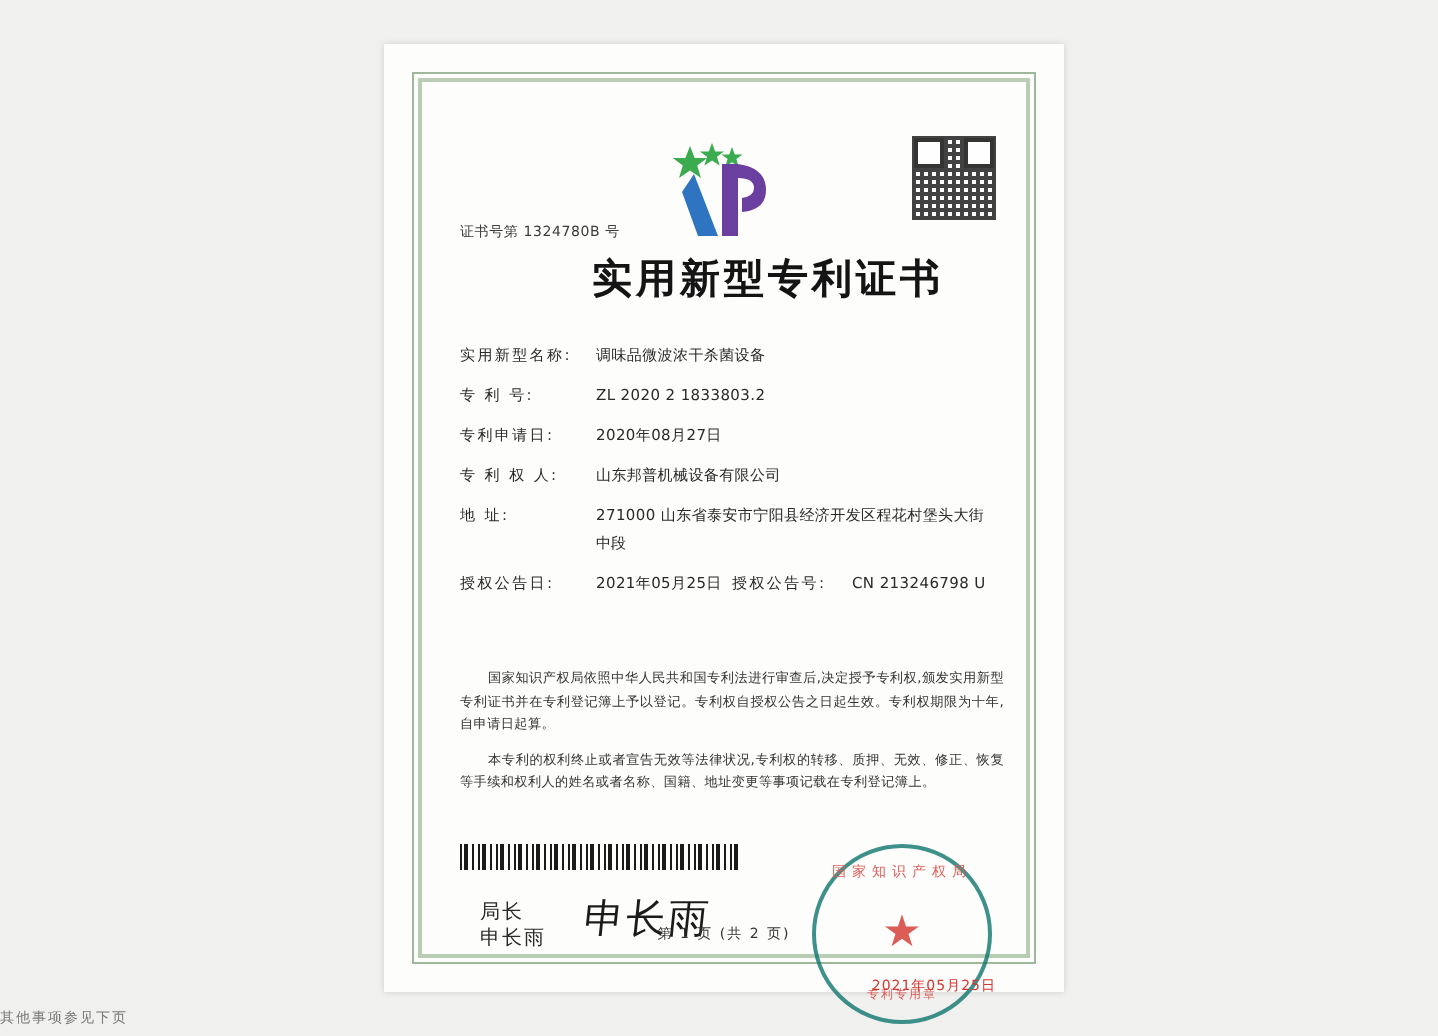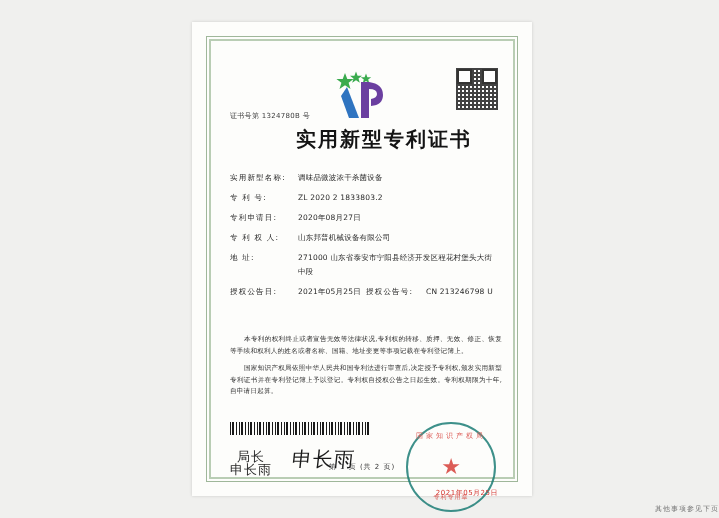--- a/index.html
+++ b/index.html
@@ -162,27 +162,26 @@
     width: 140px;
     height: 13px;
     background: repeating-linear-gradient(90deg,
       #1a1a1a 0 1px, transparent 1px 2px,
       #1a1a1a 2px 4px, transparent 4px 6px,
       #1a1a1a 6px 7px, transparent 7px 9px);
   }
 
   .sign-block {
     position: absolute;
-    left: 38px;
+    left: 48px;
     top: 428px;
-    font-size: 13px;
+    font-size: 10px;
     line-height: 13px;
     color: #2a2a2a;
     letter-spacing: 1px;
-    text-align: center;
   }
   .signature {
     position: absolute;
     left: 100px;
     top: 424px;
     font-family: "DejaVu Serif", "Liberation Serif", serif;
     font-size: 20px;
     color: #1b1b1b;
     letter-spacing: 1px;
     transform: skewX(-6deg);
@@ -244,21 +243,21 @@
     font-size: 7px;
     color: #333;
     letter-spacing: 1px;
   }
 
   .footnote {
     position: absolute;
     left: 0;
     right: 0;
     bottom: 4px;
-    text-align: right;
+    text-align: left;
     font-size: 7px;
     color: #777;
     letter-spacing: 1px;
   }
 </style>
 </head>
 <body>
 
 <div class="page">
   <div class="border-outer"></div>
@@ -315,22 +314,22 @@
         <div class="fvalue">2021年05月25日</div>
       </div>
       <div class="half right">
         <div class="flabel">授权公告号:</div>
         <div class="fvalue">CN 213246798 U</div>
       </div>
     </div>
   </div>
 
   <div class="body-text">
+    <p>国家知识产权局依照中华人民共和国专利法进行审查后,决定授予专利权,颁发实用新型专利证书并在专利登记簿上予以登记。专利权自授权公告之日起生效。专利权期限为十年,自申请日起算。</p>
     <p>本专利的权利终止或者宣告无效等法律状况,专利权的转移、质押、无效、修正、恢复等手续和权利人的姓名或者名称、国籍、地址变更等事项记载在专利登记簿上。</p>
-    <p>国家知识产权局依照中华人民共和国专利法进行审查后,决定授予专利权,颁发实用新型专利证书并在专利登记簿上予以登记。专利权自授权公告之日起生效。专利权期限为十年,自申请日起算。</p>
   </div>
 
   <div class="barcode"></div>
 
   <div class="sign-block">
     <div>局长</div>
     <div>申长雨</div>
   </div>
   <div class="signature">申长雨</div>
 

